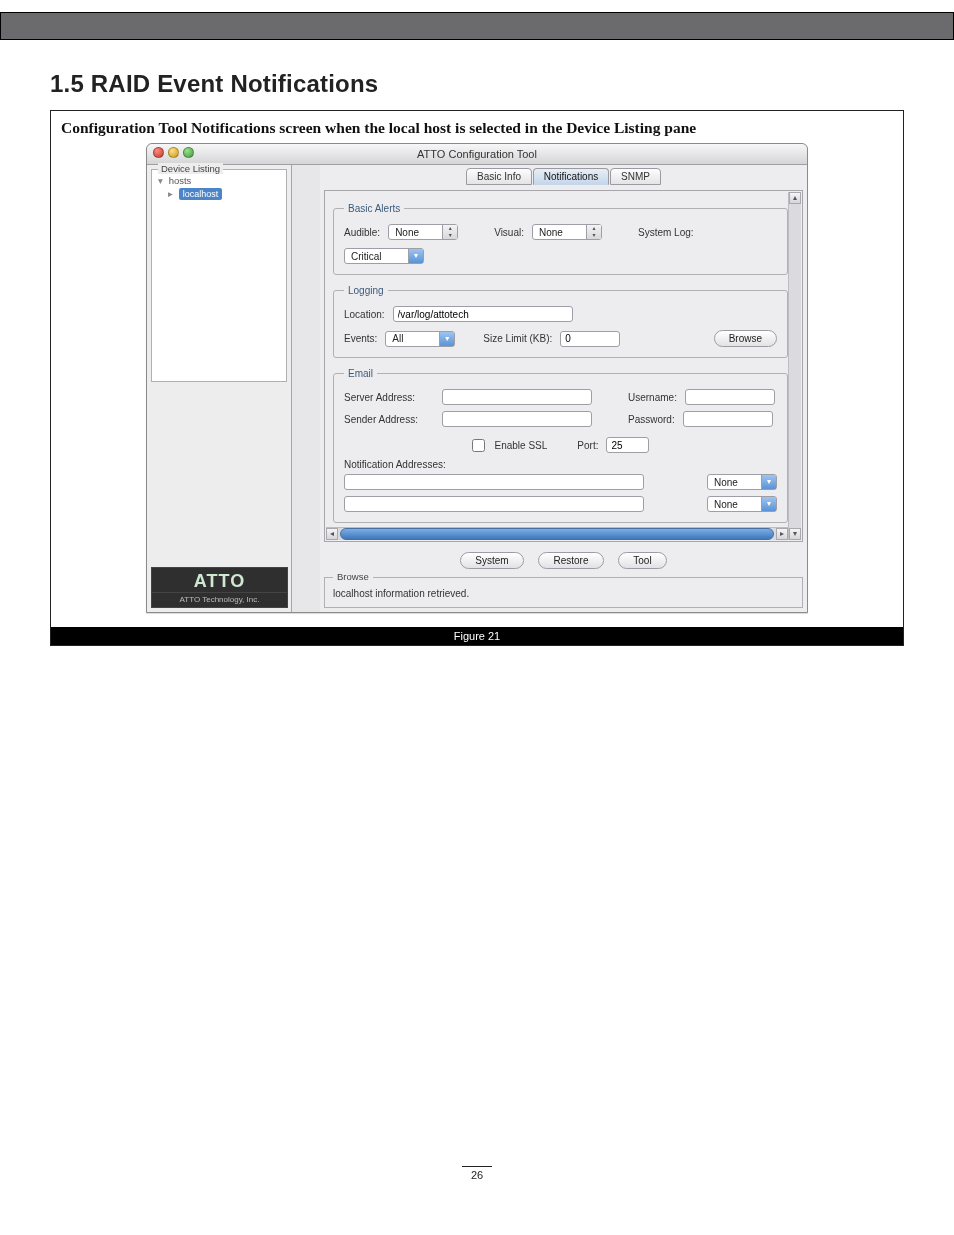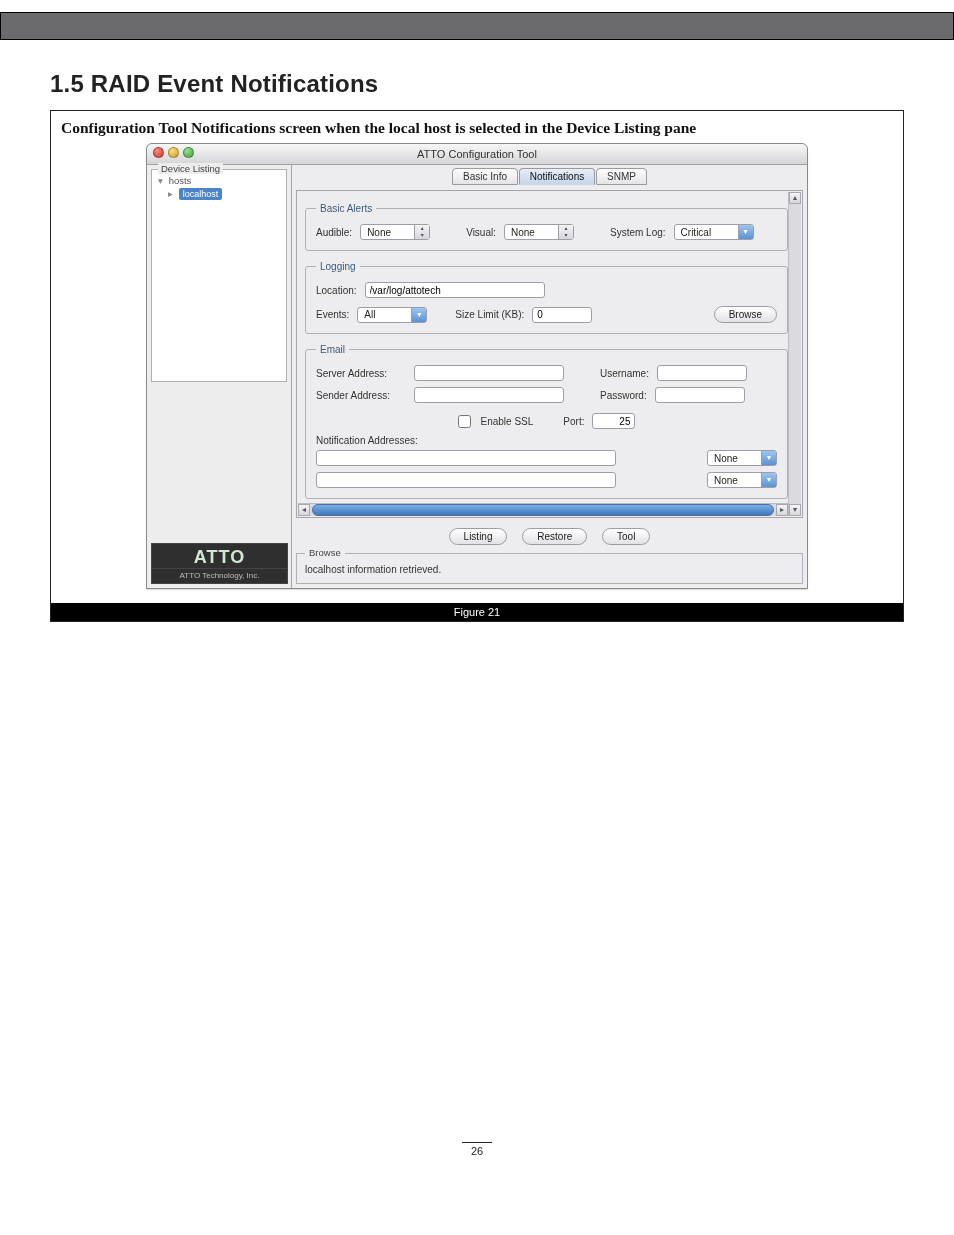--- a/index.html
+++ b/index.html
@@ -69,20 +69,21 @@
     display: flex; gap: 4px;
   }
   .tl { width: 11px; height: 11px; border-radius: 50%; border: 1px solid rgba(0,0,0,0.25); box-sizing: border-box; }
   .tl.red { background: radial-gradient(circle at 35% 30%, #ff8b80, #c1392b); }
   .tl.yel { background: radial-gradient(circle at 35% 30%, #ffe08a, #c99a13); }
   .tl.grn { background: radial-gradient(circle at 35% 30%, #9be08b, #3f9e3a); }
 
   .mac-body {
     display: flex;
     background: #e7e7ea;
+    gap: 28px;
   }
   .sidebar {
     width: 145px;
     border-right: 1px solid #a6a6aa;
     background: #ededee;
     box-sizing: border-box;
     position: relative;
     min-height: 380px;
   }
   .sb-fs {
@@ -251,21 +252,21 @@
     font-size: 6px; color:#555;
     text-align:center;
     margin-left: auto;
   }
   .combo .stepper span { flex:1; line-height:7px; }
   .combo.blue .dd { background: linear-gradient(#9ec5f0,#5a93d6); color:#fff; font-size:8px; line-height:14px; }
   .txt { padding: 0 4px; }
   .w70 { width: 70px; }
   .w80 { width: 80px; }
   .w60 { width: 60px; }
-  .w45 { width: 43px; text-align: right; }
+  .w45 { width: 43px; }
   .w180 { width: 180px; }
   .w300 { width: 300px; }
 
   .btn {
     display: inline-block;
     background: linear-gradient(#ffffff,#e2e2e6);
     border: 1px solid #9c9ca4;
     border-radius: 10px;
     padding: 2px 14px;
     font-size: 10px;
@@ -459,21 +460,21 @@
               <div class="sb-h-arrow-r">▸</div>
             </div>
 
             <div class="scrollbar-v">
               <div class="sb-arrow">▴</div>
               <div class="sb-arrow bot">▾</div>
             </div>
           </div>
 
           <div class="btn-row">
-            <span class="btn">Listing</span>
+            <span class="btn">System</span>
             <span class="btn">Restore</span>
             <span class="btn">Tool</span>
           </div>
 
           <div class="status-fs">
             <span class="status-legend">Browse</span>
             <span class="lbl">localhost information retrieved.</span>
           </div>
         </div>
       </div>

